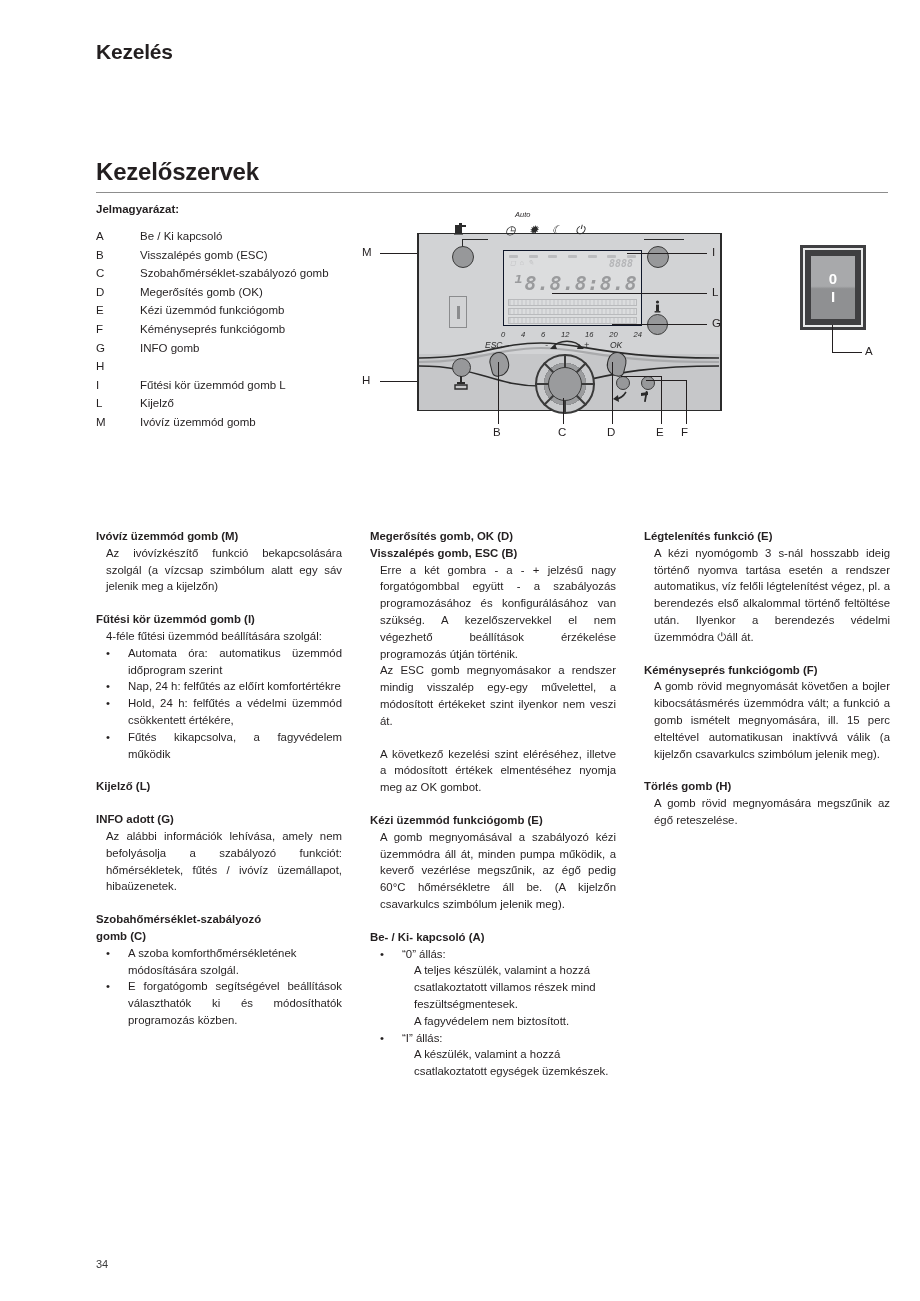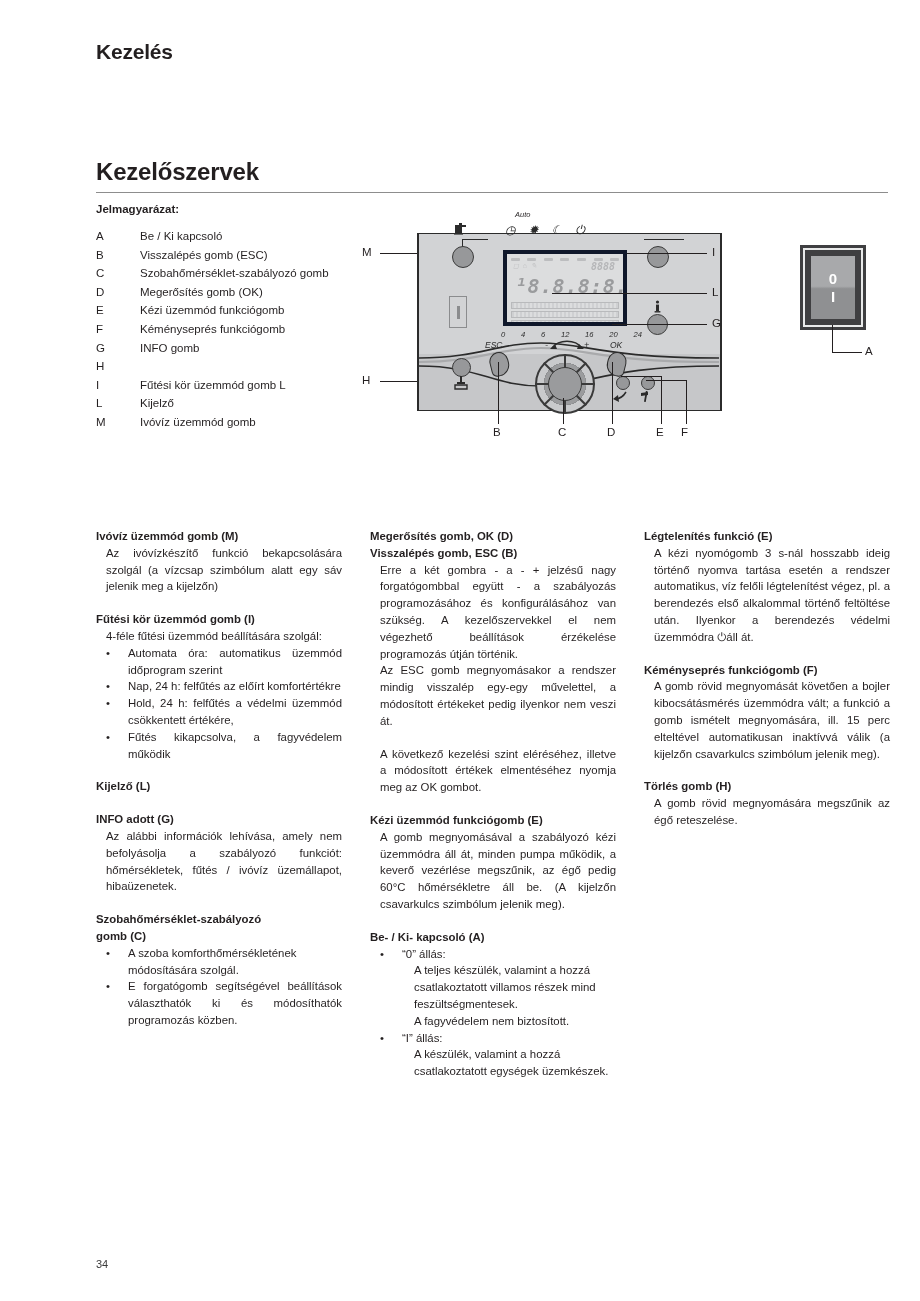--- a/index.html
+++ b/index.html
@@ -52,22 +52,22 @@
   }
   
   .panel-lower{
     position:absolute;left:0;right:0;bottom:0;height:56px;
     background:#c6c7c9;
   }
   
   .swoosh{position:absolute;left:0;top:108px;width:300px;height:60px;}
 
   .lcd{
-    position:absolute;left:84px;top:16px;width:124px;height:76px;
-    background:#dcddde;border:4px solid #0f172a;box-sizing:border-box;
+    position:absolute;left:84px;top:16px;width:139px;height:76px;
+    background:#dcddde;border:1px solid #0f172a;box-sizing:border-box;
     overflow:hidden;
   }
   .lcd .seg-row{position:absolute;left:0;right:0;display:flex;justify-content:space-around;}
   .lcd .tick{width:9px;height:2.5px;background:#bcbdbf;border-radius:1px;}
   .lcd .big{
     position:absolute;left:8px;top:20px;right:6px;
     font-family:"DejaVu Sans Mono", monospace;
     font-size:20px;font-weight:bold;color:#9a9b9d;
     letter-spacing:0.5px;white-space:nowrap;
   }
@@ -445,21 +445,21 @@
       <div class="bul">
           <div class="dot">•</div>
           <div class="txt">E forgatógomb segítségével beállítások választhatók ki és módosíthatók programozás közben.</div>
         </div>
     </div>
 
     <div class="col c2">
       <div class="h">Megerősítés gomb, OK (D)</div>
       <div class="h">Visszalépés gomb, ESC (B)</div>
       <div class="p">Erre a két gombra - a - + jelzésű nagy forgatógombbal együtt - a szabályozás programozásához és konfigurálásához van szükség. A kezelőszervekkel el nem végezhető beállítások érzékelése programozás útján történik.</div>
-      <div class="p">Az ESC gomb megnyomásakor a rendszer mindig visszalép egy-egy művelettel, a módosított értékeket pedig ilyenkor nem veszi át.</div>
+      <div class="p">Az ESC gomb megnyomásakor a rendszer mindig visszalép egy-egy művelettel, a módosított értékeket szint ilyenkor nem veszi át.</div>
       <div class="gap"></div>
       <div class="p">A következő kezelési szint eléréséhez, illetve a módosított értékek elmentéséhez nyomja meg az OK gombot.</div>
 
       <div class="gap"></div>
       <div class="h">Kézi üzemmód funkciógomb (E)</div>
       <div class="p">A gomb megnyomásával a szabályozó kézi üzemmódra áll át, minden pumpa működik, a keverő vezérlése megszűnik, az égő pedig 60°C hőmérsékletre áll be. (A kijelzőn csavarkulcs szimbólum jelenik meg).</div>
 
       <div class="gap"></div>
       <div class="h">Be- / Ki- kapcsoló (A)</div>
 

